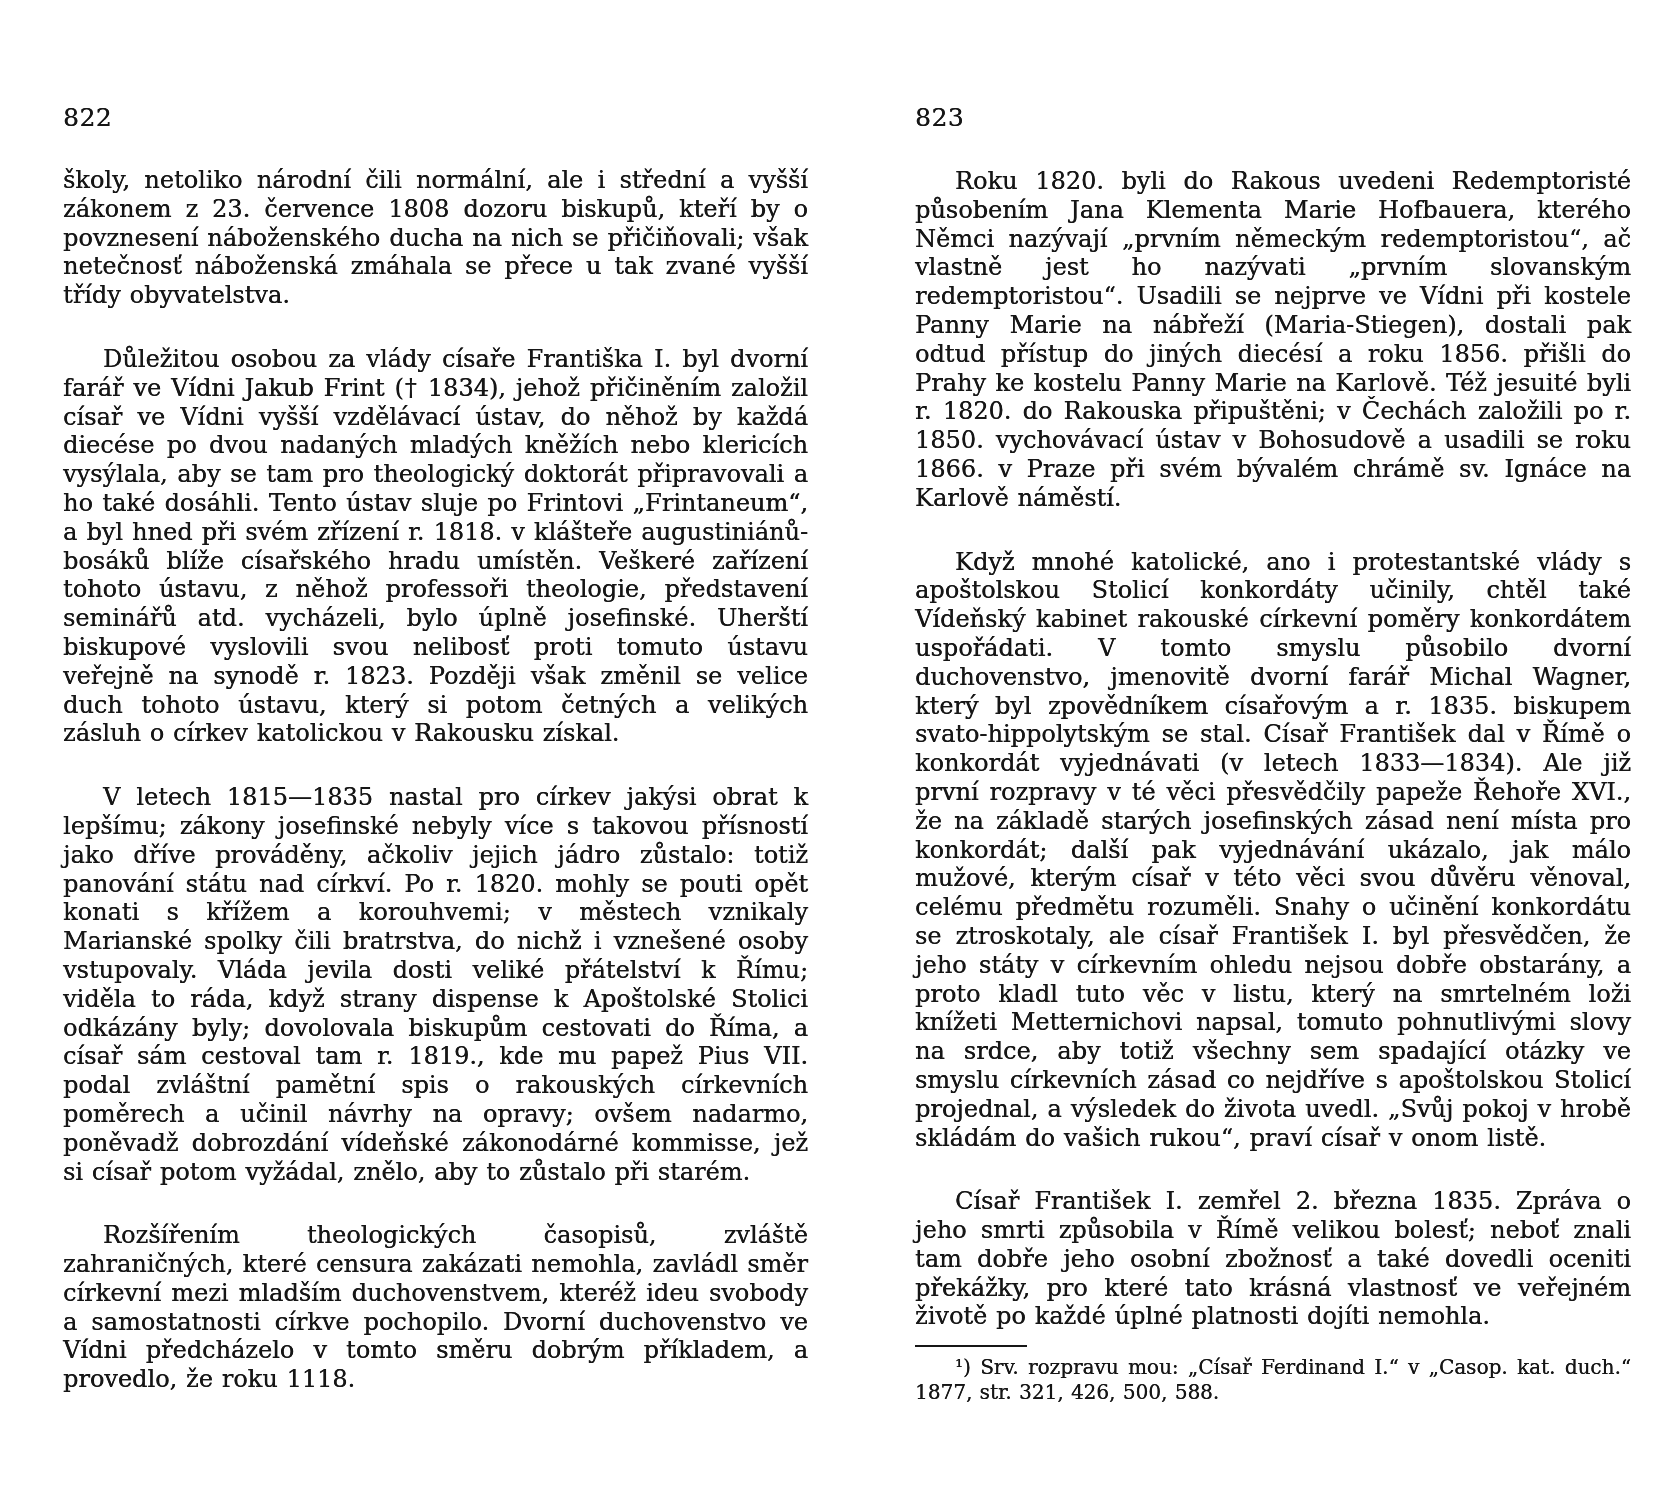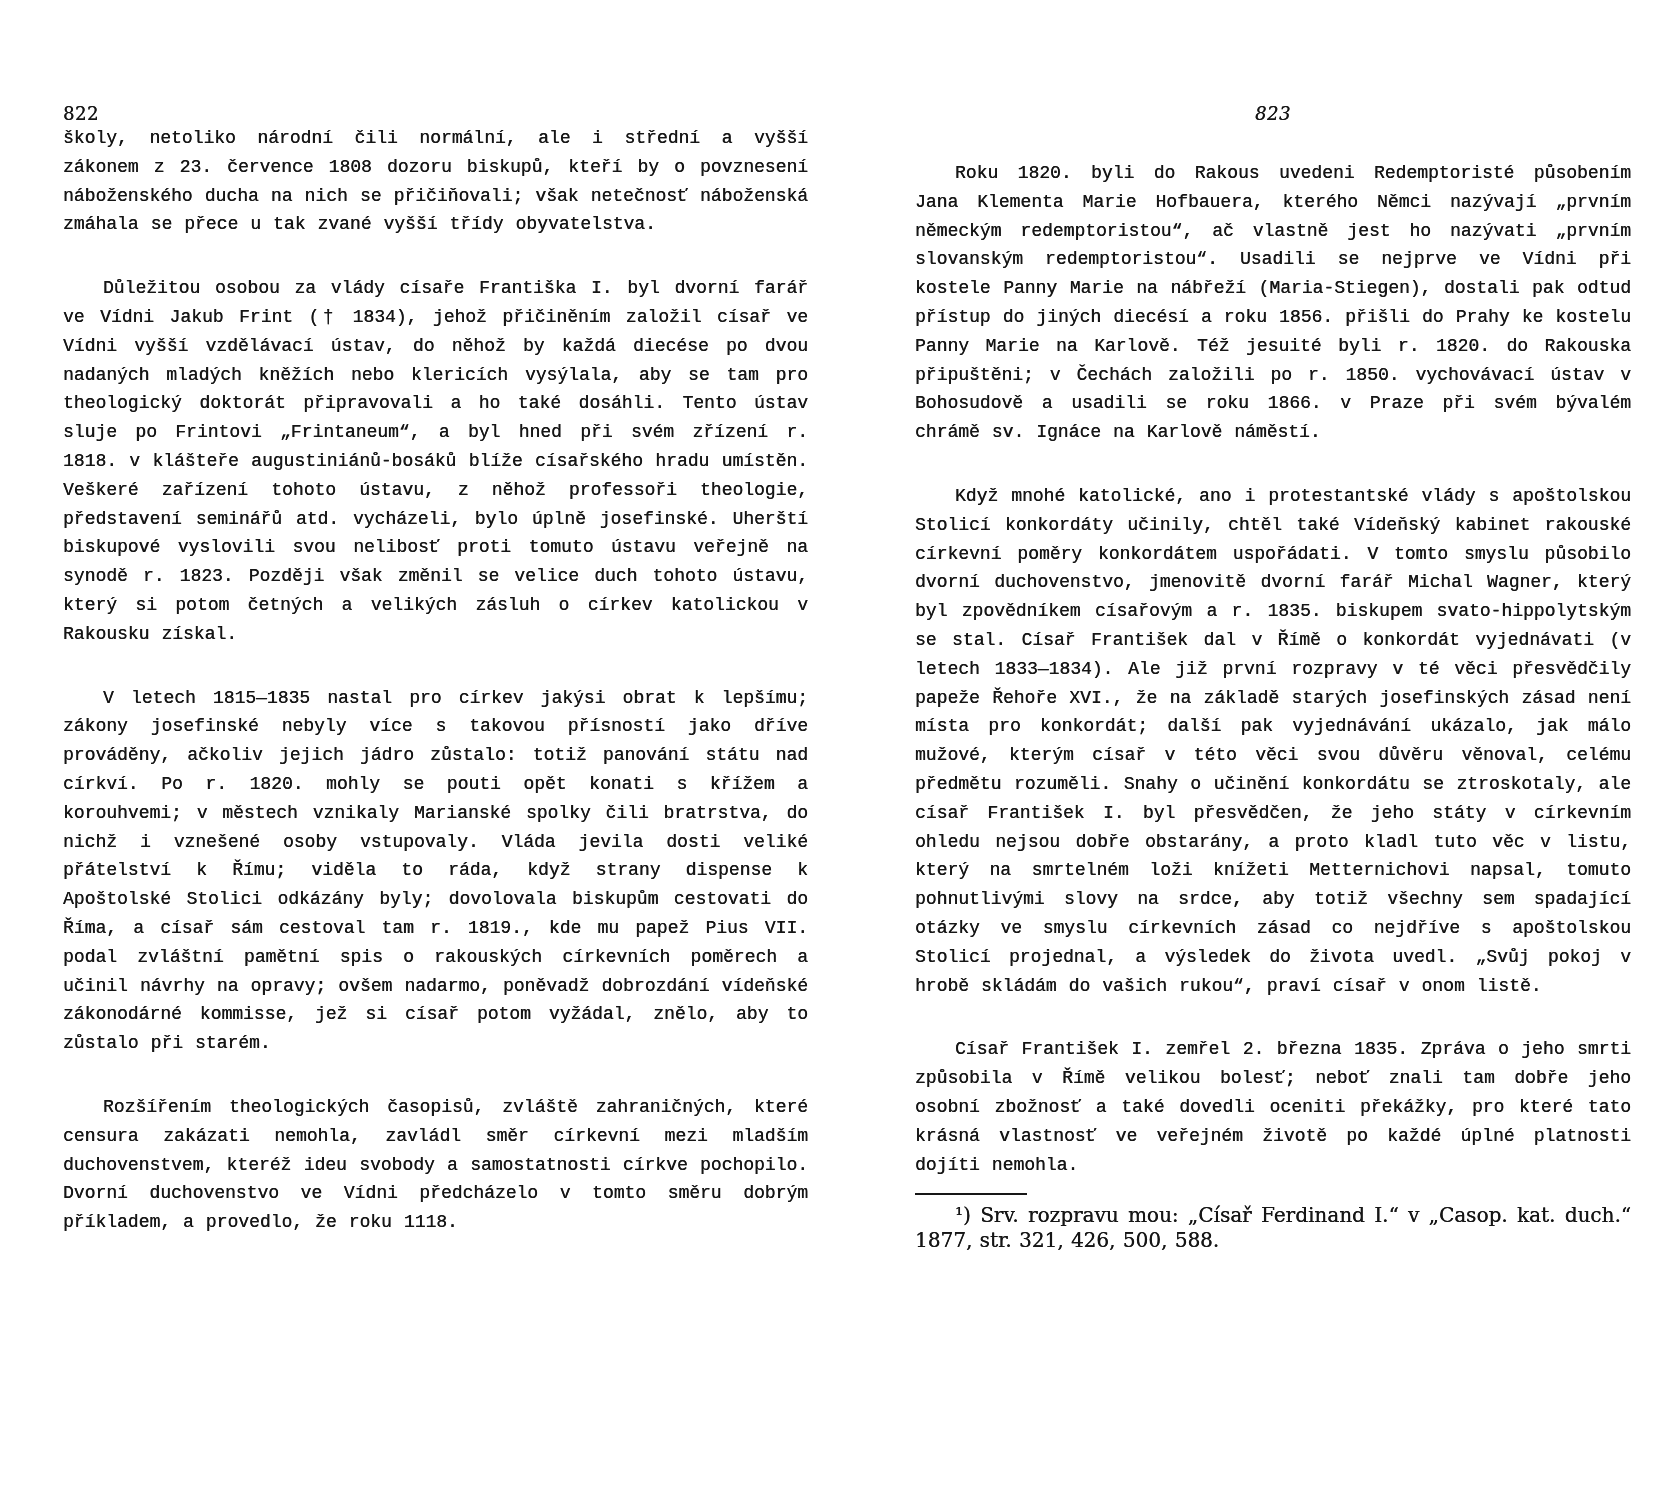--- a/index.html
+++ b/index.html
@@ -10,34 +10,34 @@
     position: relative;
     overflow: hidden;
     color: #161616;
     font-family: "DejaVu Serif", "Liberation Serif", serif;
   }
   .spread { position: absolute; inset: 0; background: #ffffff; }
   .page { position: absolute; top: 103px; }
   .page-left  { left: 63px;  width: 745px; }
   .page-right { left: 915px; width: 716px; }
   .pagenum {
-    font-size: 18px;
+    font-size: 25px;
     letter-spacing: 0.5px;
+    margin-bottom: 34px;
     text-shadow: 0.3px 0 0 #161616;
   }
-  .page-right .pagenum { text-align: center; font-style: italic; }
+  .page-right .pagenum { text-align: left; }
   .body-par {
-    font-size: 18px;
+    font-size: 24px;
     line-height: 28.8px;
     text-align: justify;
     text-justify: inter-word;
     hyphens: none;
     word-spacing: 1.2px;
     text-shadow: 0.3px 0 0 #161616;
-    font-family: Liberation Mono, monospace;
   }
   .body-par.indent { text-indent: 40px; margin-top: 35px; }
   .body-par em { font-style: italic; }
   .footnote-rule {
     width: 112px;
     height: 0;
     border-top: 2.5px solid #161616;
     margin: 14px 0 8px 0;
   }
   .footnote {

